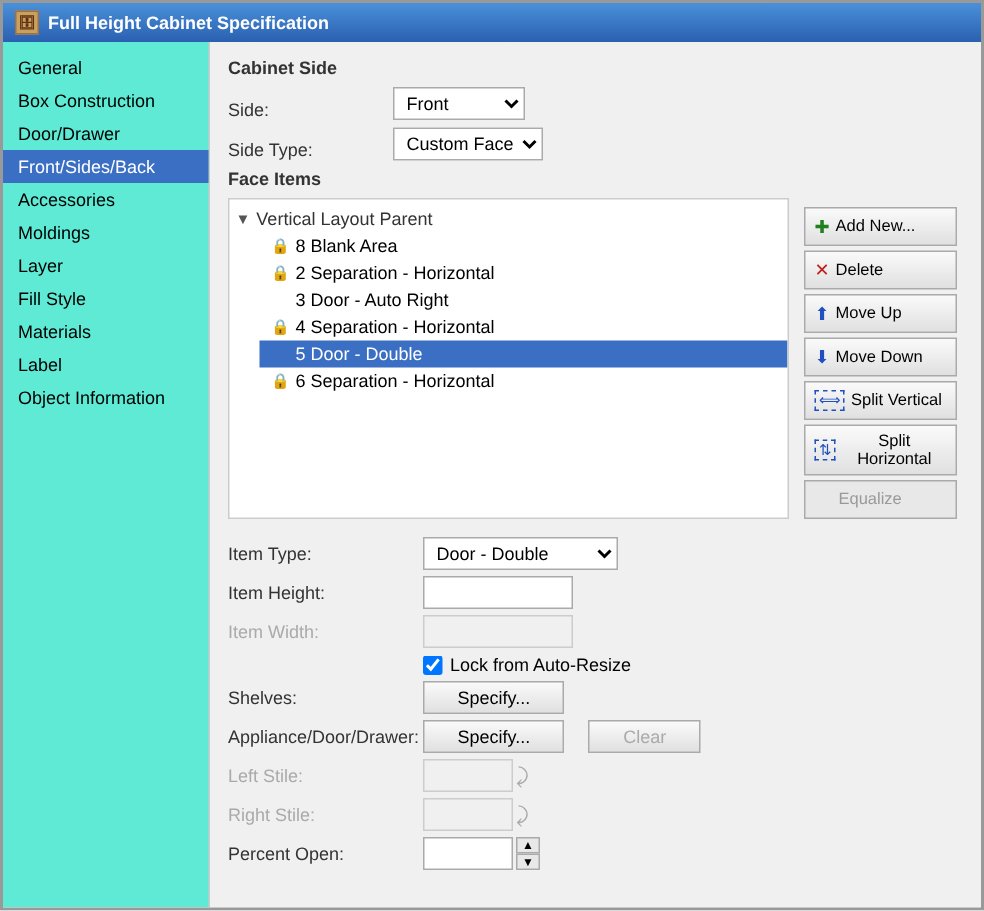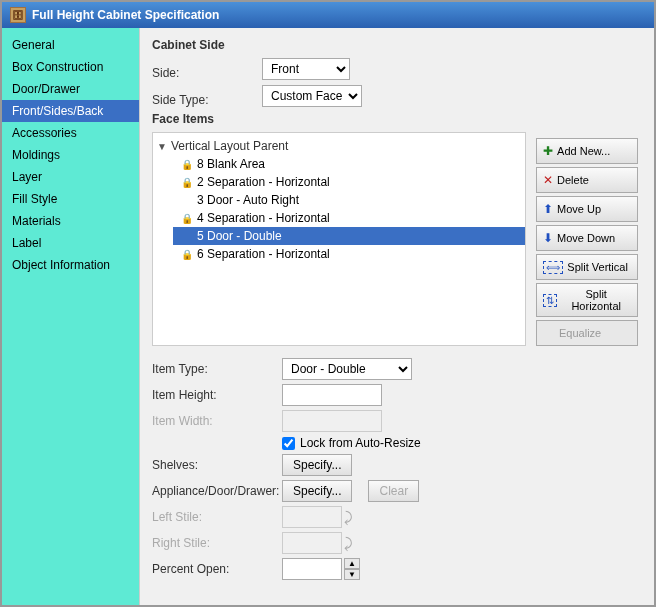--- a/index.html
+++ b/index.html
@@ -184,21 +184,21 @@
       width: 100px;
     }
     .checkbox-row {
       display: flex;
       align-items: center;
       margin-bottom: 4px;
       padding-left: 130px;
     }
     .checkbox-row input[type="checkbox"] { margin-right: 5px; }
     .specify-btn, .clear-btn {
-      padding: 3px 10px;
+      padding: 3px 22px;
       font-size: 12px;
       border: 1px solid #aaa;
       background: linear-gradient(to bottom, #fafafa, #e0e0e0);
       cursor: pointer;
       height: 22px;
     }
     .clear-btn { color: #aaa; }
     .spinner-input {
       display: flex;
       align-items: center;

